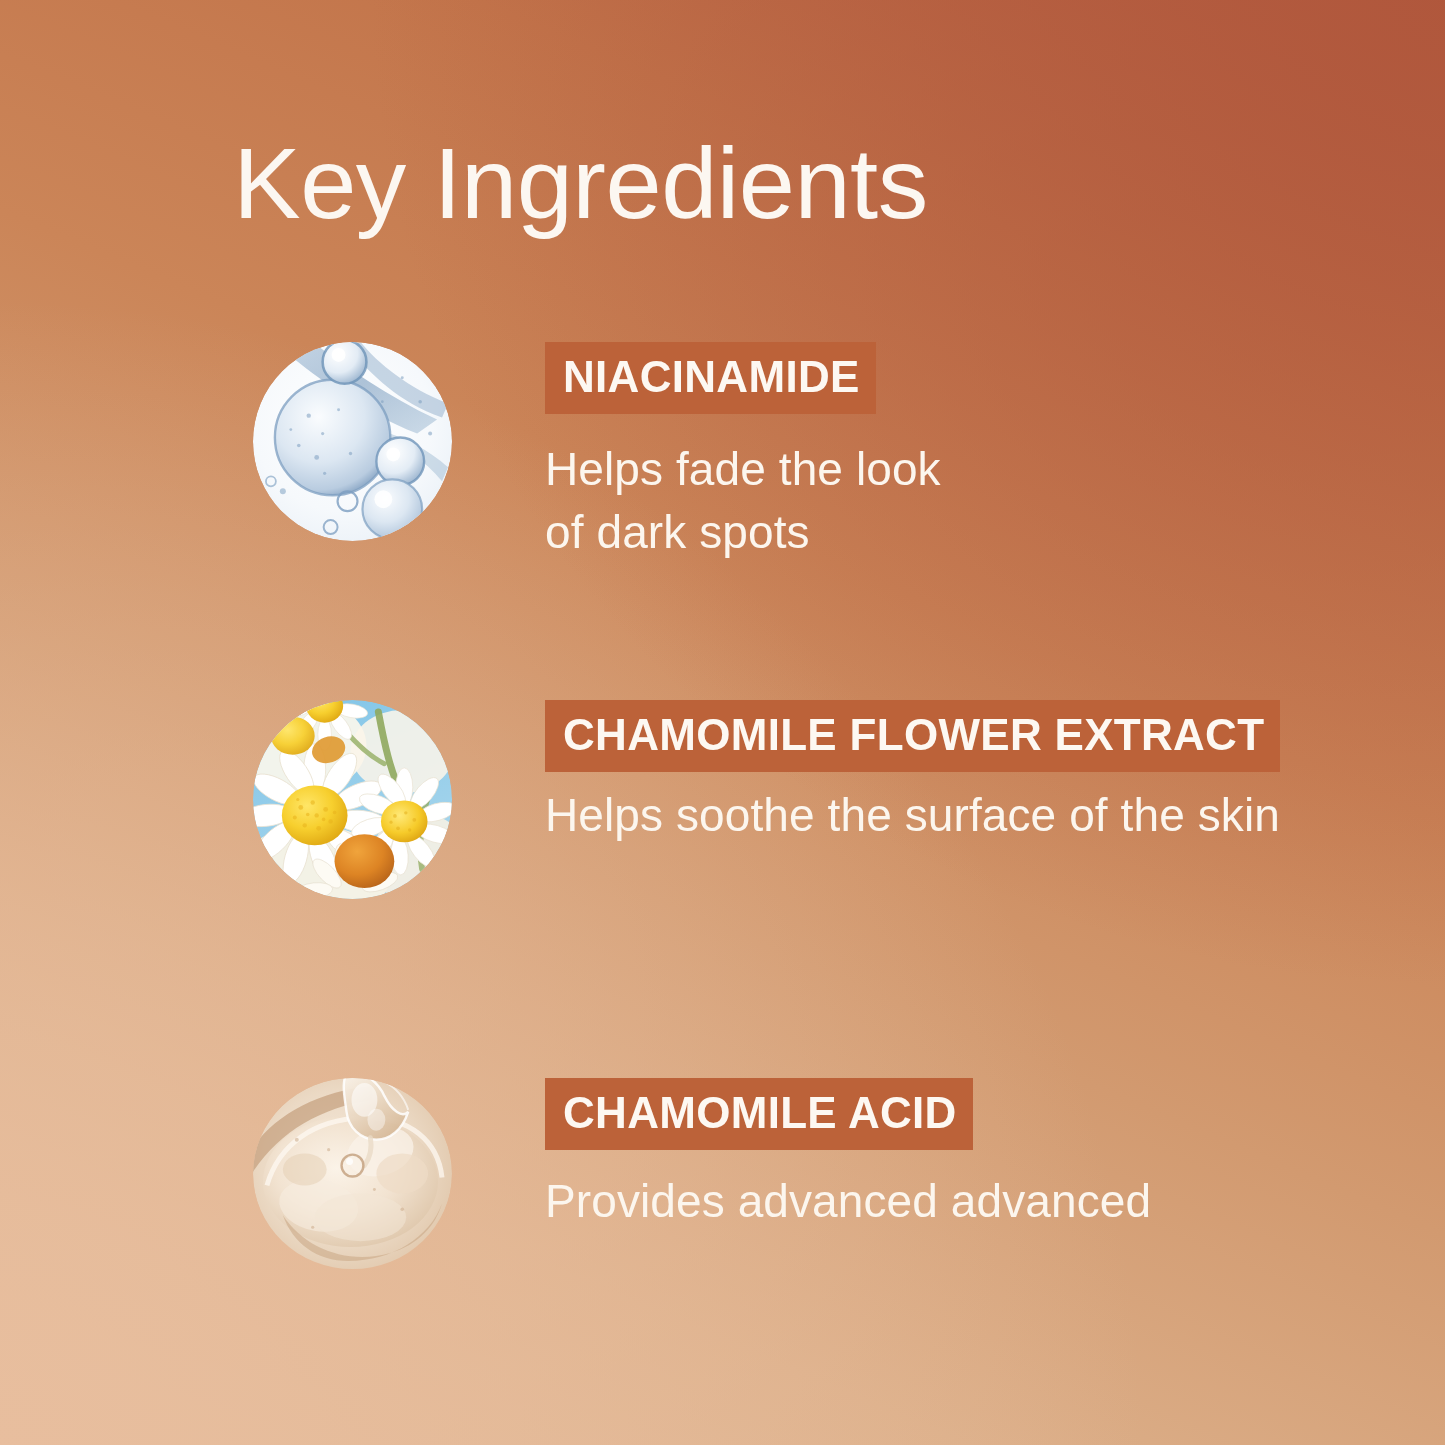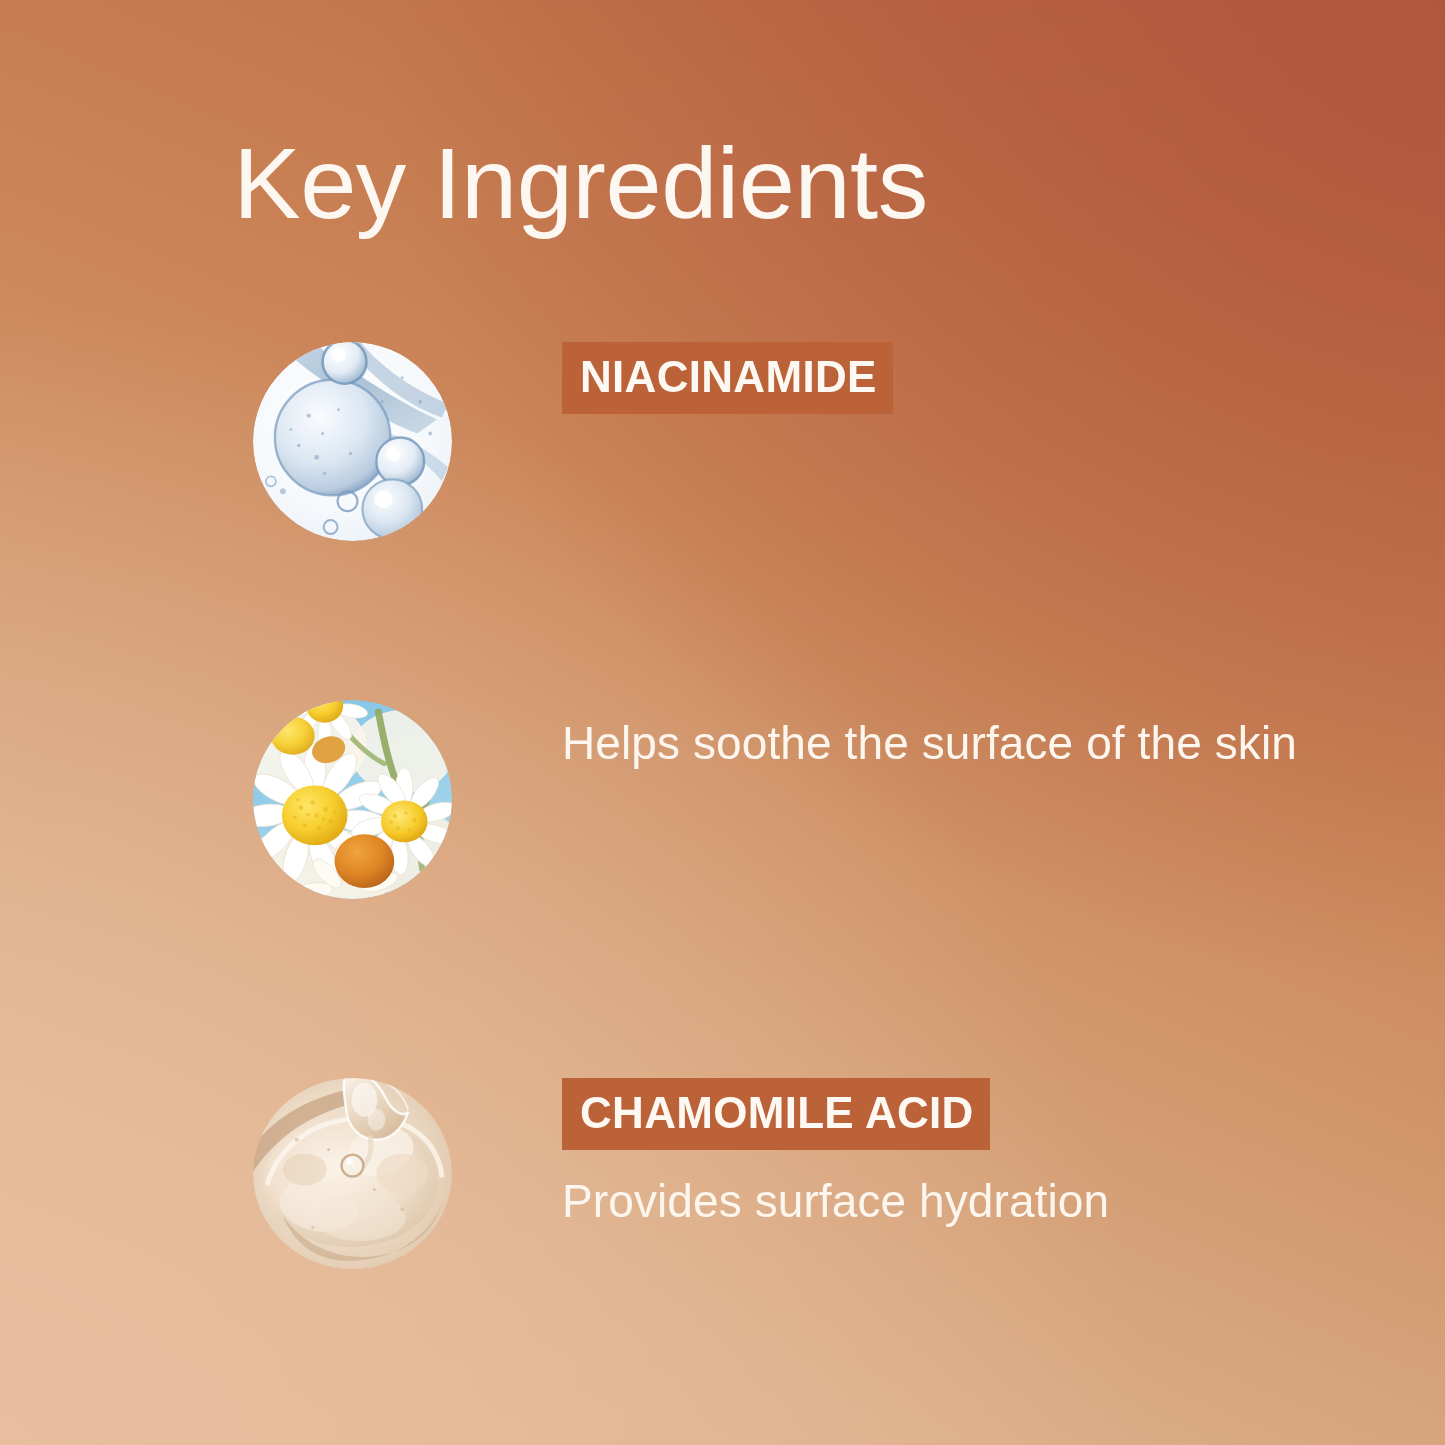--- a/index.html
+++ b/index.html
@@ -59,21 +59,21 @@
 
   .ingredient-thumb {
     position:absolute;
     left:253px; top:0;
     width:199px; height:199px;
     border-radius:50%;
     overflow:hidden;
   }
   #row-2 .ingredient-thumb { height:192px; }
 
-  .ingredient-text { position:absolute; left:562px; top:0; }
+  .ingredient-text { position:absolute; left:545px; top:0; }
 
   .ingredient-name {
     display:inline-block;
     background:#BC6239;
     color:#FDF8F2;
     font-weight:700;
     font-size:44px;
     letter-spacing:0.3px;
     line-height:1;
     padding:13px 16px 15px 18px;
@@ -171,20 +171,22 @@
             <circle cx="168" cy="60" r="1.8"></circle>
               <circle cx="178" cy="92" r="2"></circle>
             <circle cx="150" cy="36" r="1.5"></circle>
               <circle cx="130" cy="60" r="1.4"></circle>
           </g>
         </g>
       </svg>
     </div>
     <div class="ingredient-text">
       <div class="ingredient-name">NIACINAMIDE</div>
+      <div class="ingredient-desc">Helps fade the look
+of dark spots</div>
     </div>
   </div>
 
   <div class="ingredient-row" id="row-1">
     <div class="ingredient-thumb">
       <svg class="thumb-svg" viewBox="0 0 200 200">
         <defs>
           <linearGradient id="sky" x1="0" y1="0" x2="0.4" y2="1">
             <stop offset="0%" stop-color="#7FC4E8"></stop>
             <stop offset="100%" stop-color="#A8D6EC"></stop>
@@ -298,20 +300,21 @@
 
           <ellipse cx="112" cy="162" rx="30" ry="27" fill="url(#budG)"></ellipse>
 
           <ellipse cx="76" cy="50" rx="17" ry="13" fill="#E09A33" opacity="0.92" transform="rotate(-18 76 50)"></ellipse>
 
           <ellipse cx="40" cy="36" rx="22" ry="19" fill="url(#disc1)" opacity="0.95"></ellipse>
         </g>
       </svg>
     </div>
     <div class="ingredient-text">
+      <div class="ingredient-name">CHAMOMILE FLOWER EXTRACT</div>
       <div class="ingredient-desc">Helps soothe the surface of the skin</div>
     </div>
   </div>
 
   <div class="ingredient-row" id="row-2">
     <div class="ingredient-thumb">
       <svg class="thumb-svg" viewBox="0 0 200 193">
         <defs>
           <radialGradient id="gelBase" cx="44%" cy="46%" r="72%">
             <stop offset="0%" stop-color="#F6EADC"></stop>
@@ -371,17 +374,17 @@
               <circle cx="76" cy="72" r="1.6"></circle>
             <circle cx="150" cy="132" r="1.8"></circle>
               <circle cx="60" cy="150" r="1.6"></circle>
             <circle cx="122" cy="112" r="1.5"></circle>
           </g>
         </g>
       </svg>
     </div>
     <div class="ingredient-text">
       <div class="ingredient-name">CHAMOMILE ACID</div>
-      <div class="ingredient-desc">Provides surface hydration</div>
+      <div class="ingredient-desc">Provides advanced advanced</div>
     </div>
   </div>
 
 </div>
 
 </body></html>

